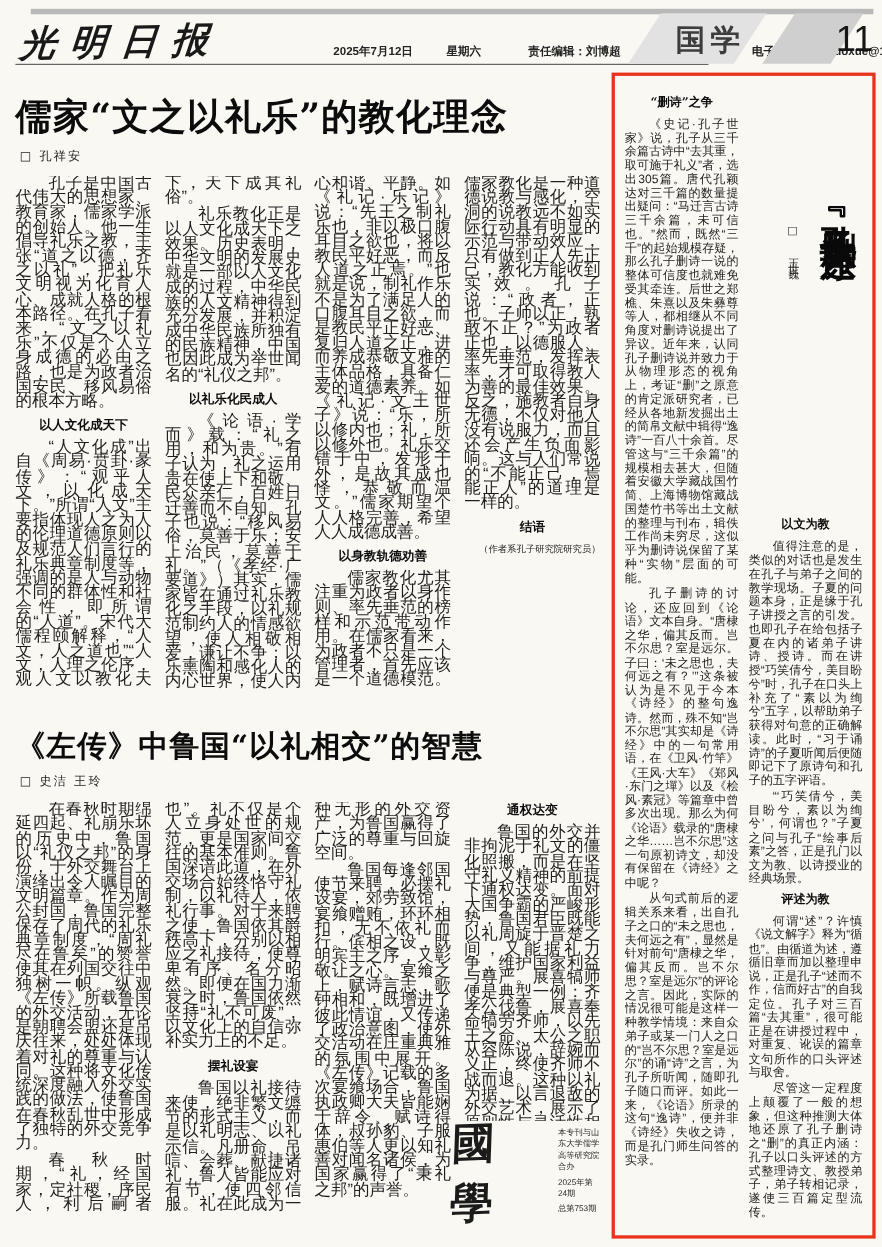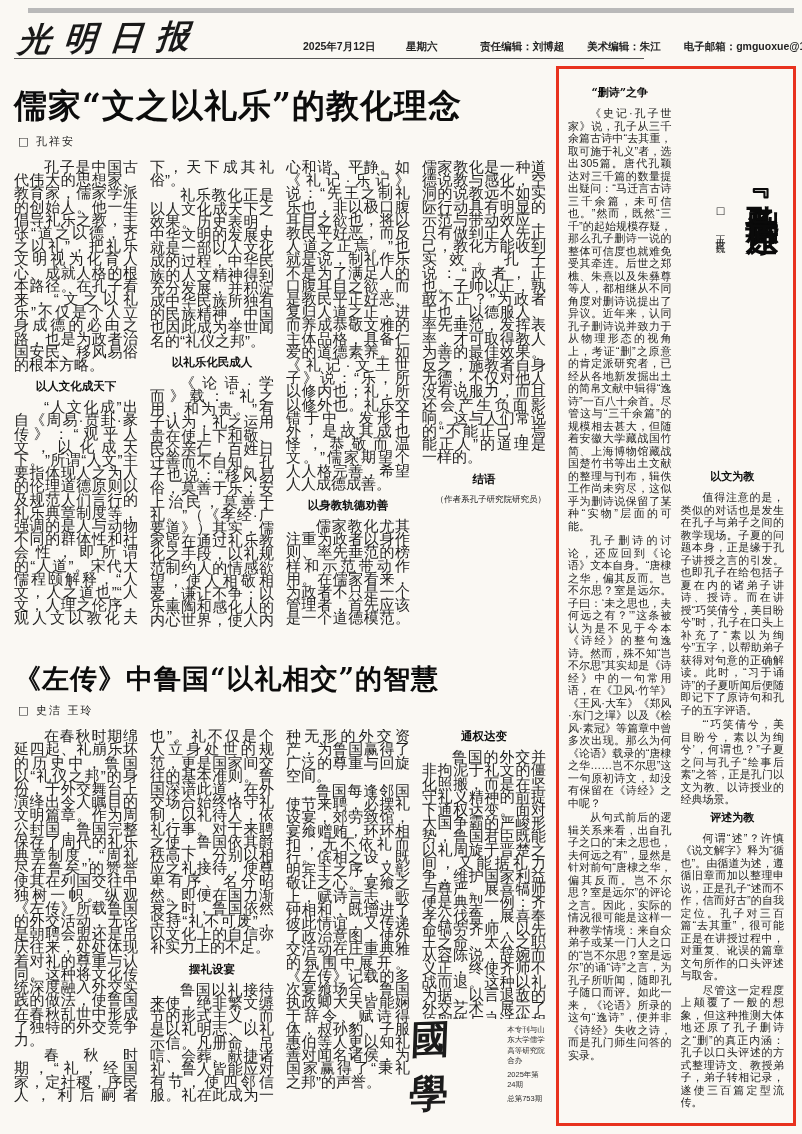--- a/index.html
+++ b/index.html
@@ -62,20 +62,26 @@
 
   <div class="topbar"></div>
   <div class="logo">光明日报</div>
   <div class="dateline">
     <span><span>2025年7月12日</span>　<span>星期六</span></span>
     <span>责任编辑：刘博超</span>
     <span>美术编辑：朱江</span>
     <span>电子邮箱：gmguoxue@163.com</span>
   </div>
   <div class="headrule"></div>
+  <div class="badge">
+    <div class="slant1"></div>
+    <div class="slant2"></div>
+    <div class="sec">国学</div>
+    <div class="num">11</div>
+  </div>
 
   <div class="article" id="article1">
     <div class="headline">儒家“文之以礼乐”的教化理念</div>
     <div class="byline">□ 孔祥安</div>
     <div class="colbody" id="a1-body">
         <div class="para">孔子是中国古代伟大的思想家、教育家，儒家学派的创始人。他一生倡导礼乐之教，主张“道之以德，齐之以礼”，把礼乐文明视为化育人心、成就人格的根本路径。在孔子看来，“文之以礼乐”不仅是个人立身成德的必由之路，也是为政者治国安民、移风易俗的根本方略。</div>
         <div class="subhead">以人文化成天下</div>
         <div class="para">“人文化成”出自《周易·贲卦·彖传》：“观乎人文，以化成天下。”所谓“人文”主要指体现人之为人的伦理道德原则以及规范人们言行的礼乐典章制度等，强调的是人与动物不同的群体性和社会性，即所谓的“人道”。宋代大儒程颐解释，“人文，人之道也”“人文，人理之伦序，观人文以教化天下，天下成其礼俗”。</div>
         <div class="para">礼乐教化正是以人文化成天下之效果。历史表明，中华文明的发展史就是一部以人文化成的过程，中华民族的人文精神得到充分发展，并积淀成中华民族所独有的民族精神，中国也因此成为举世闻名的“礼仪之邦”。</div>
         <div class="subhead">以礼乐化民成人</div>

